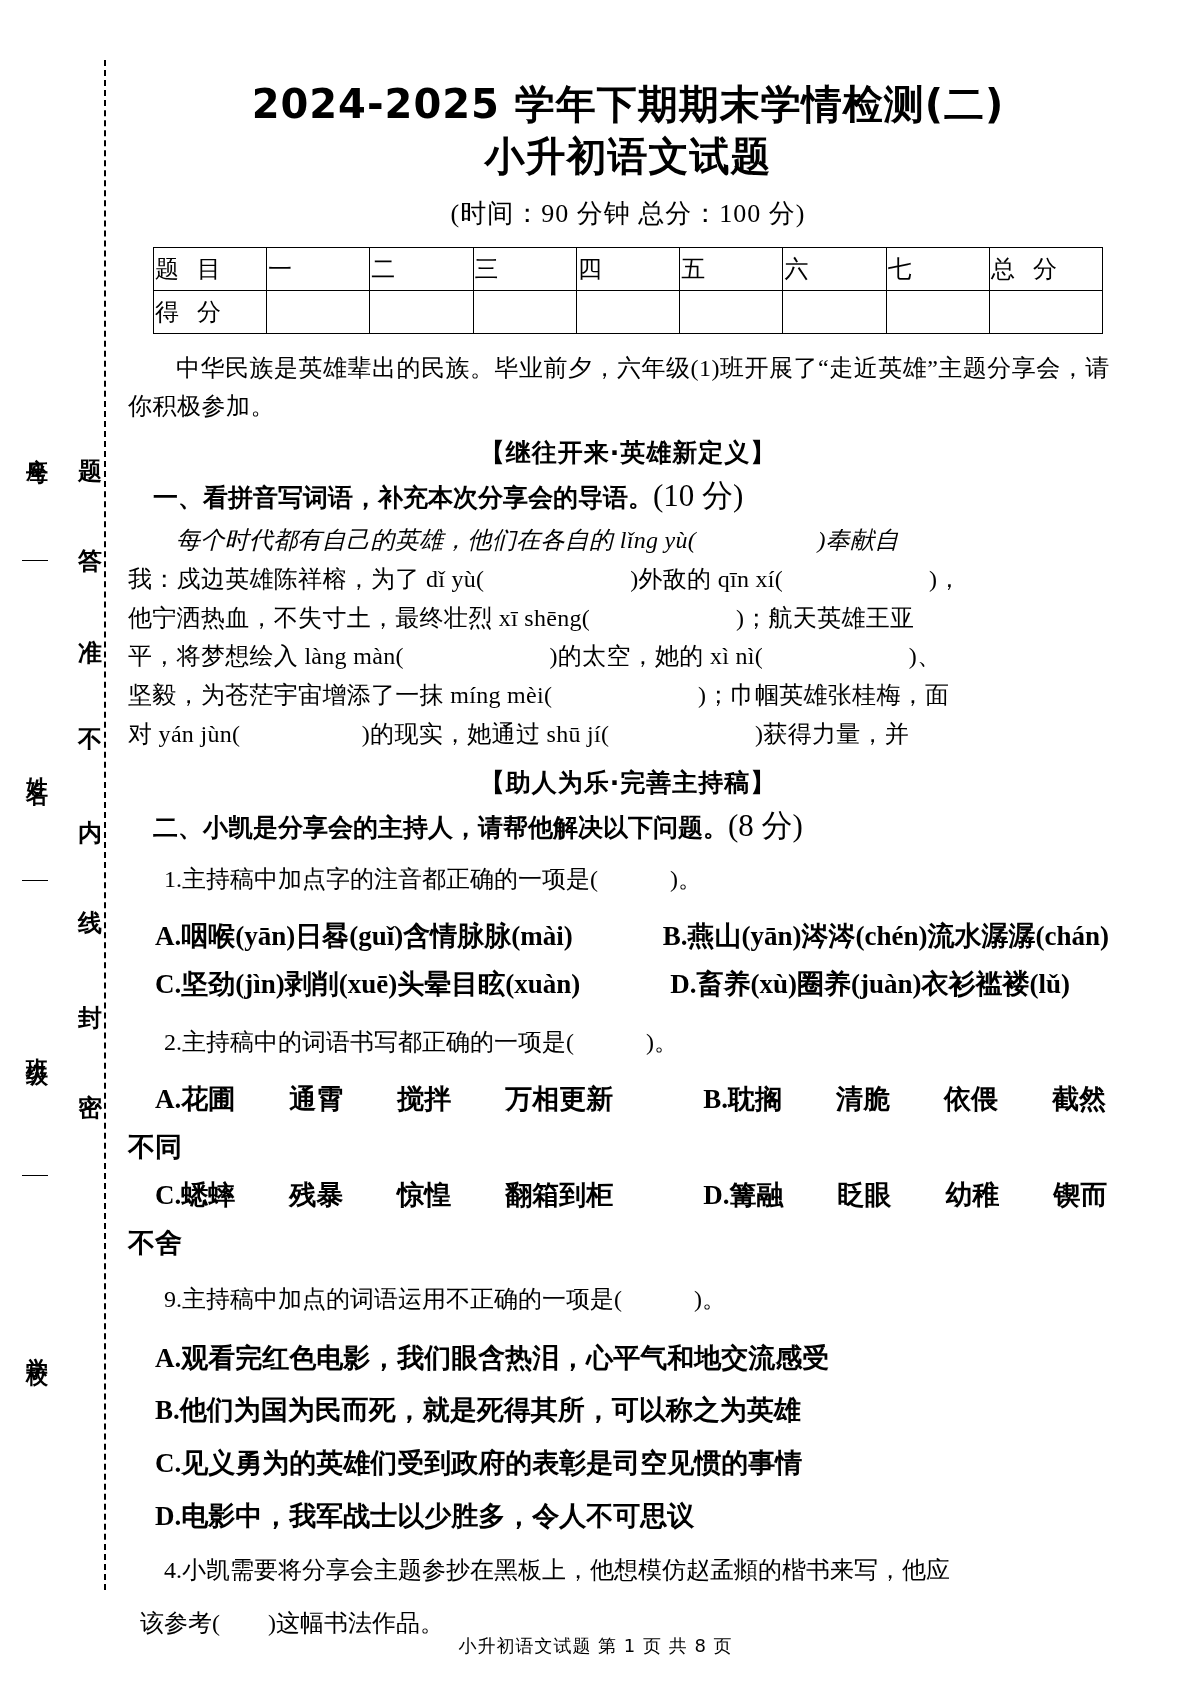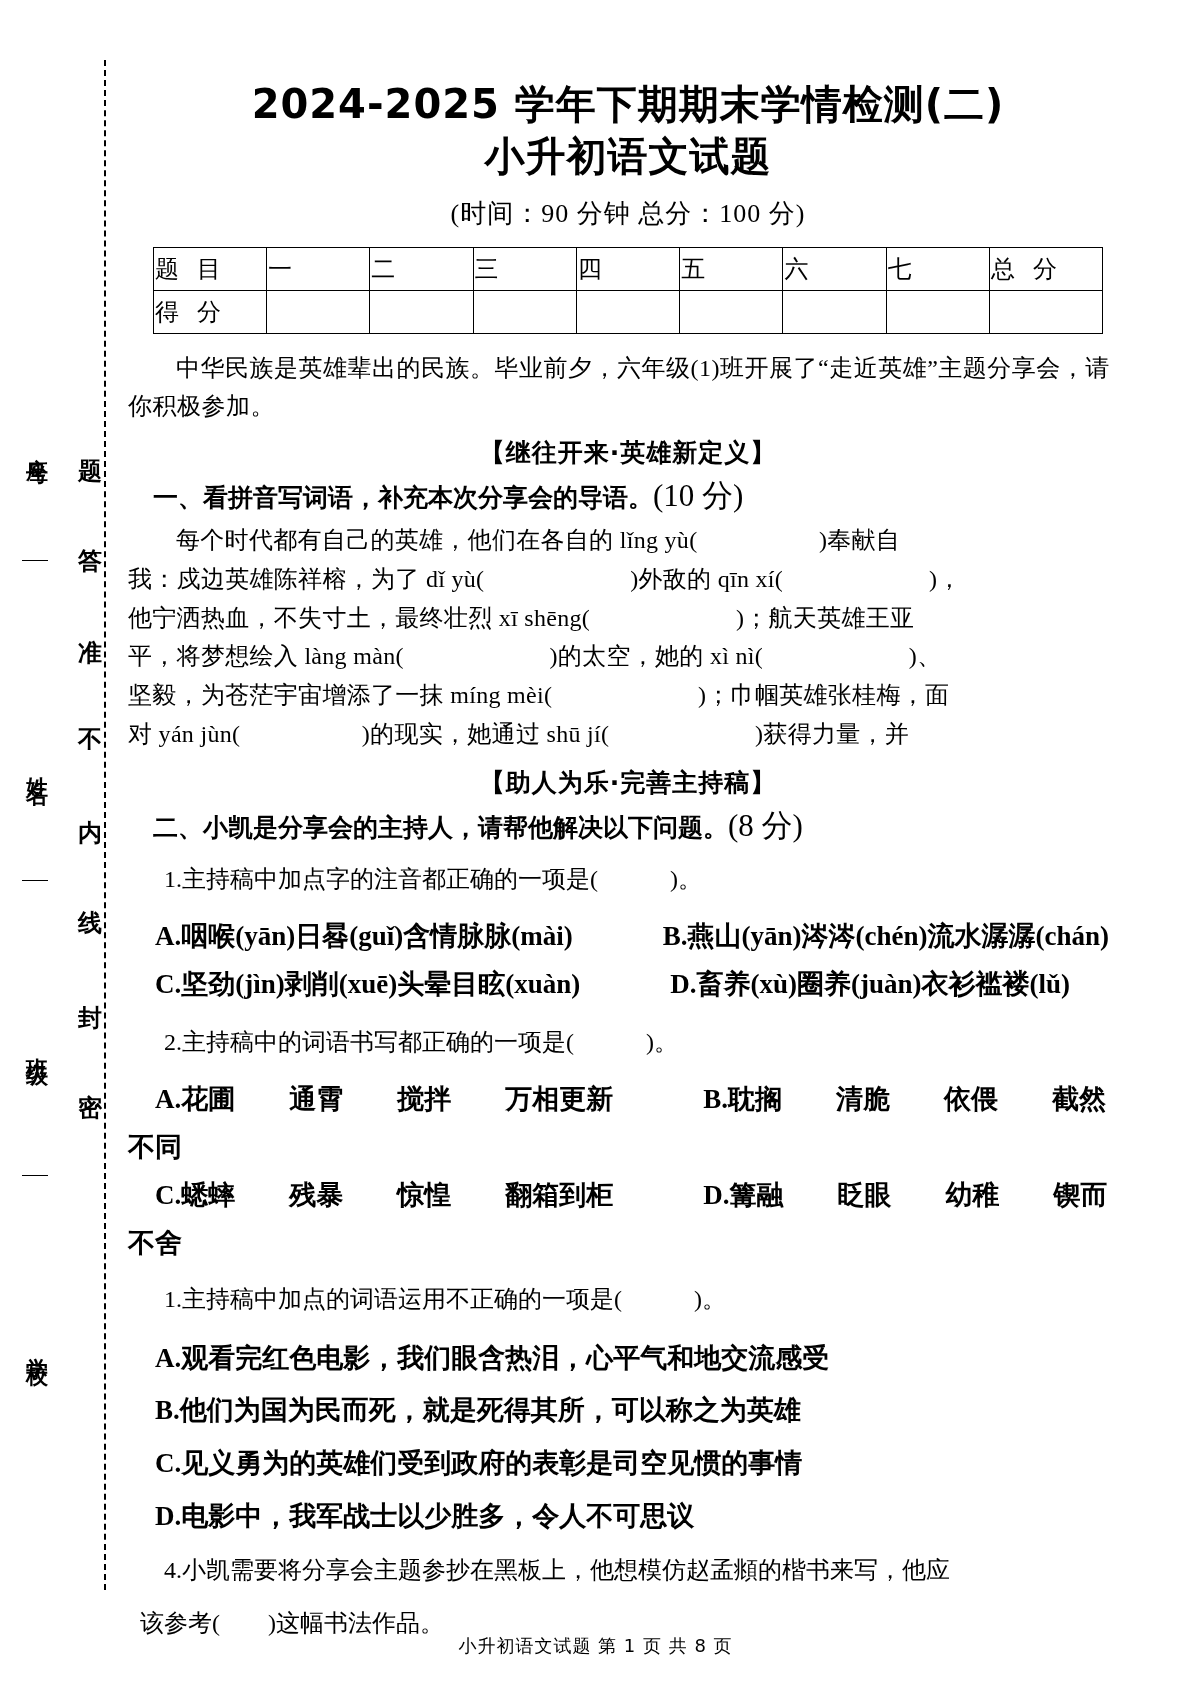--- a/index.html
+++ b/index.html
@@ -223,21 +223,21 @@
     </table>
 
   <p class="para" style="margin-top:16px;">中华民族是英雄辈出的民族。毕业前夕，六年级(1)班开展了“走近英雄”主题分享会，请你积极参加。</p>
 
   <div class="section-head">【继往开来·英雄新定义】</div>
 
   <div class="q-head">
     <span>一、看拼音写词语，补充本次分享会的导语。</span><span class="pts">(10 分)</span>
   </div>
 
-  <p class="body-text" style="text-indent:2em;">每个时代都有自己的英雄，他们在各自的 lǐng yù(　　　　　)奉献自</p>
+  <p class="body-text" style="text-indent:2em;font-style:italic;">每个时代都有自己的英雄，他们在各自的 lǐng yù(　　　　　)奉献自</p>
   <p class="body-text">我：戍边英雄陈祥榕，为了 dǐ yù(　　　　　　)外敌的 qīn xí(　　　　　　)，</p>
   <p class="body-text">他宁洒热血，不失寸土，最终壮烈 xī shēng(　　　　　　)；航天英雄王亚</p>
   <p class="body-text">平，将梦想绘入 làng màn(　　　　　　)的太空，她的 xì nì(　　　　　　)、</p>
   <p class="body-text">坚毅，为苍茫宇宙增添了一抹 míng mèi(　　　　　　)；巾帼英雄张桂梅，面</p>
   <p class="body-text">对 yán jùn(　　　　　)的现实，她通过 shū jí(　　　　　　)获得力量，并</p>
 
   <div class="section-head" style="margin-top:12px;">【助人为乐·完善主持稿】</div>
 
   <div class="q-head">
     <span>二、小凯是分享会的主持人，请帮他解决以下问题。</span><span class="pts">(8 分)</span>
@@ -252,21 +252,21 @@
   </p>
 
   <p class="q-line" style="margin-top:14px;">2.主持稿中的词语书写都正确的一项是(　　　)。</p>
   <p class="opt-line">
     <span>A.花圃　　通霄　　搅拌　　万相更新</span><span class="sp-wide"></span><span>B.耽搁　　清脆　　依偎　　截然不同</span>
   </p>
   <p class="opt-line">
     <span>C.蟋蟀　　残暴　　惊惶　　翻箱到柜</span><span class="sp-wide"></span><span>D.篝融　　眨眼　　幼稚　　锲而不舍</span>
   </p>
 
-  <p class="q-line">1.主持稿中加点的词语运用不正确的一项是(　　　)。</p>
+  <p class="q-line">9.主持稿中加点的词语运用不正确的一项是(　　　)。</p>
   <p class="opt-line" style="line-height:1.95;">A.观看完红色电影，我们眼含热泪，心平气和地交流感受</p>
   <p class="opt-line" style="line-height:1.95;">B.他们为国为民而死，就是死得其所，可以称之为英雄</p>
   <p class="opt-line" style="line-height:1.95;">C.见义勇为的英雄们受到政府的表彰是司空见惯的事情</p>
   <p class="opt-line" style="line-height:1.95;">D.电影中，我军战士以少胜多，令人不可思议</p>
 
   <p class="q-line" style="margin-top:8px;">4.小凯需要将分享会主题参抄在黑板上，他想模仿赵孟頫的楷书来写，他应</p>
   <p class="q-line" style="text-indent:0;">该参考(　　)这幅书法作品。</p>
 
 </div>
 

